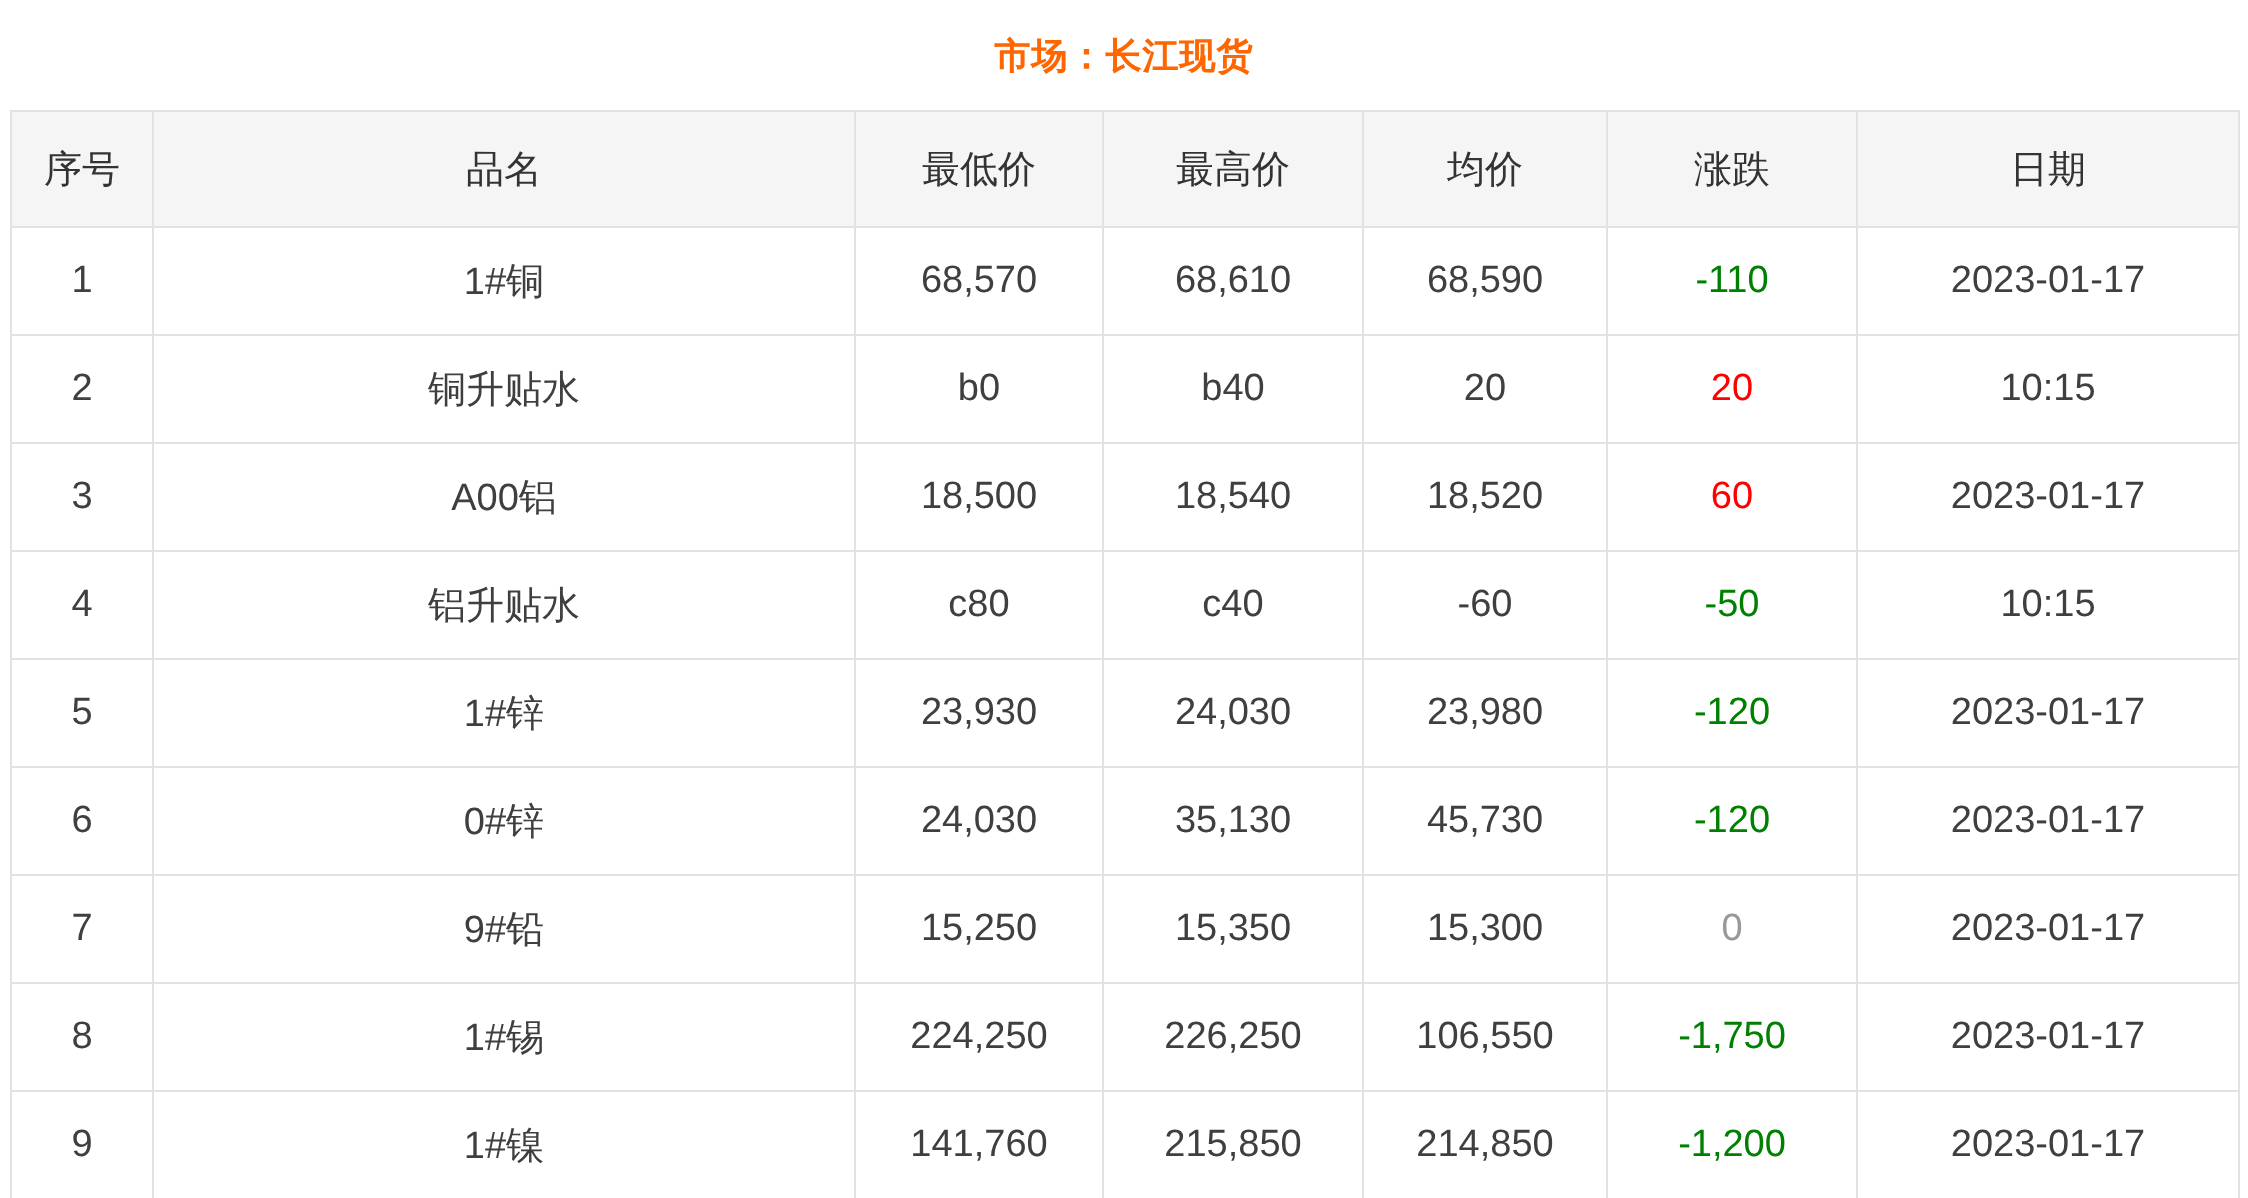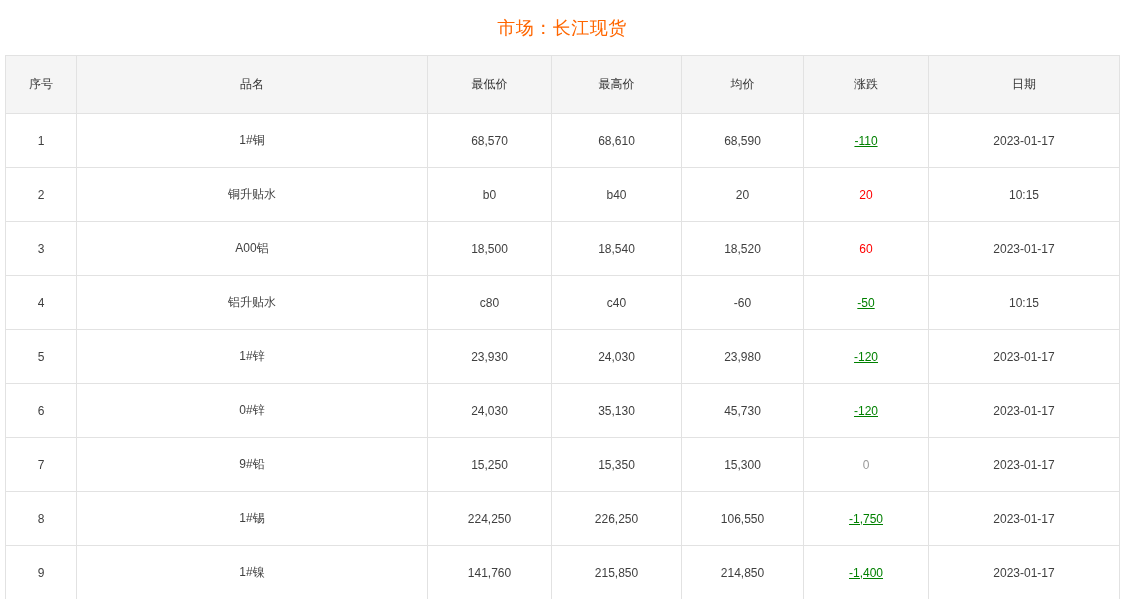--- a/index.html
+++ b/index.html
@@ -23,33 +23,33 @@
     height: 599px;
     overflow: hidden;
   }
   .title-bar {
     height: 55px;
     display: flex;
     align-items: center;
     justify-content: center;
     color: var(--title-color);
     font-size: 18px;
-    font-weight: 400;
+    font-weight: 700;
     letter-spacing: 0.5px;
   }
   .title-bar .date-part {
     margin-left: 20px;
   }
   table.price-table {
     width: 1114px;
     margin: 0 5px;
     border-collapse: collapse;
     table-layout: fixed;
     color: var(--text-color);
-    font-size: 12px;
+    font-size: 19px;
     padding-left: 40px;
   }
   .price-table th,
   .price-table td {
     border: 1px solid var(--border-color);
     text-align: center;
     padding: 0;
     font-weight: normal;
     overflow: hidden;
     white-space: nowrap;
@@ -65,21 +65,21 @@
     height: 54px;
     background: #ffffff;
   }
   .price-table col.c-no   { width: 71px; }
   .price-table col.c-name { width: 351px; }
   .price-table col.c-low  { width: 124px; }
   .price-table col.c-high { width: 130px; }
   .price-table col.c-avg  { width: 122px; }
   .price-table col.c-chg  { width: 125px; }
   .price-table col.c-date { width: 191px; }
-  td.chg-green { color: var(--down-green); text-decoration: underline; }
+  td.chg-green { color: var(--down-green); }
   td.chg-red   { color: var(--up-red); }
   td.chg-gray  { color: var(--neutral-gray); }
 </style>
 </head>
 <body>
 
 <div class="title-bar">
   <span class="market-part">市场：长江现货</span>
 </div>
 
@@ -176,17 +176,17 @@
         <td>106,550</td>
         <td class="chg-green">-1,750</td>
         <td>2023-01-17</td>
       </tr>
       <tr>
         <td>9</td>
         <td>1#镍</td>
         <td>141,760</td>
         <td>215,850</td>
         <td>214,850</td>
-        <td class="chg-green">-1,400</td>
+        <td class="chg-green">-1,200</td>
         <td>2023-01-17</td>
       </tr>
     </tbody>
 </table>
 
 </body></html>

